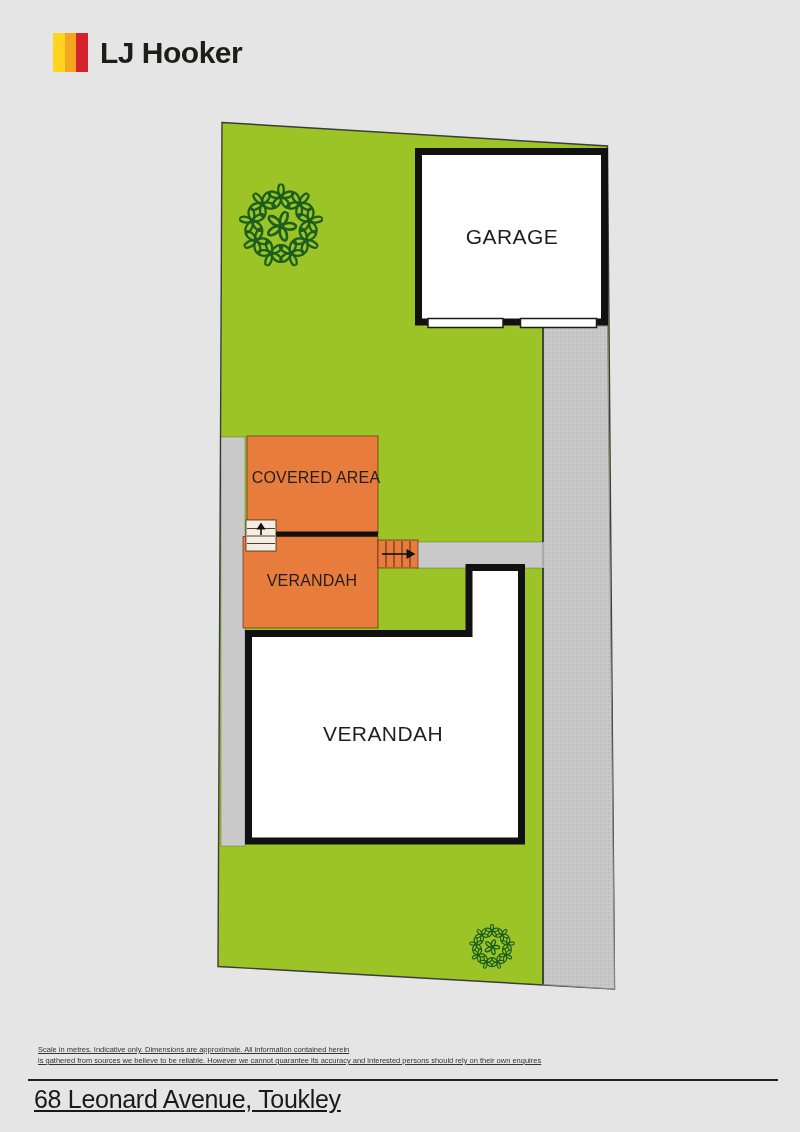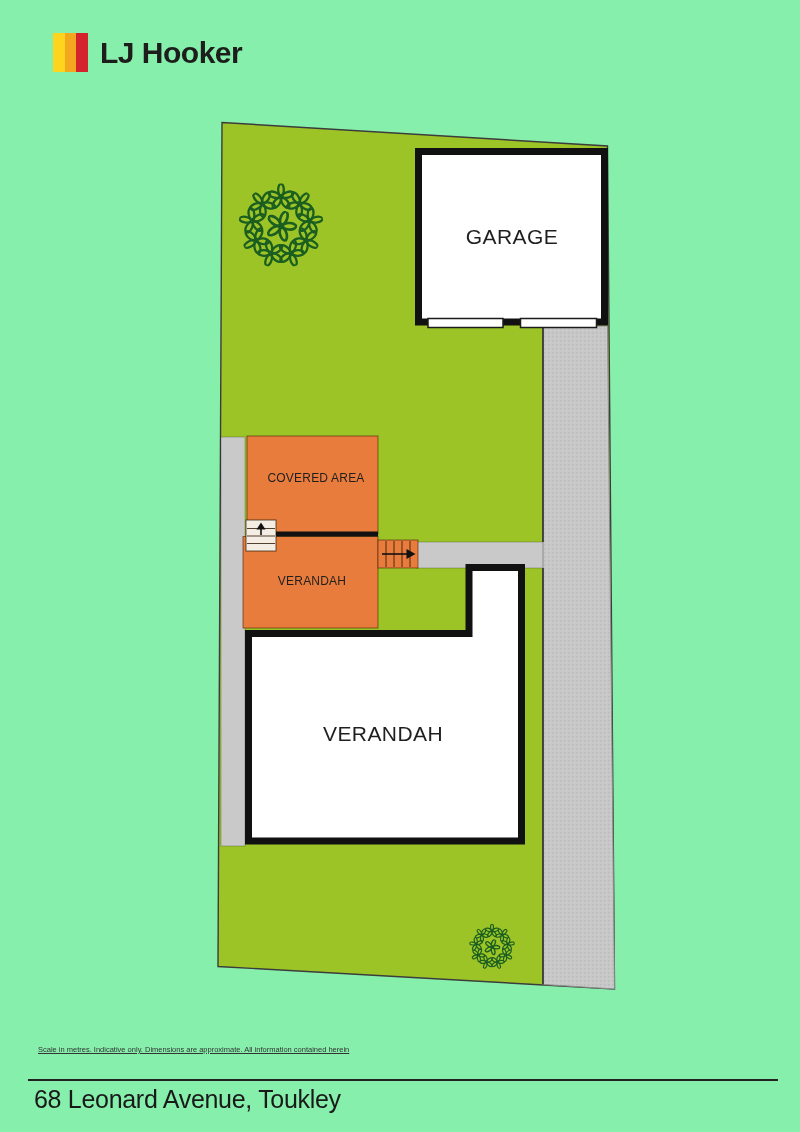--- a/index.html
+++ b/index.html
@@ -1,17 +1,17 @@
 <!DOCTYPE html>
 <html style="--brand-yellow: #FFD41F; --brand-amber: #F2A71F; --brand-red: #D5232E; --ink: #1D1D1B; --grass: #9CC427; --deck: #E87C3D; --paving: #C9C9C9; --driveway: #C7C7C7; --wall: #111111; --plant: #1B5E20;"><head>
 <meta charset="utf-8">
 <style>
   html,body{margin:0;padding:0;background:#ffffff;}
   .page{
-    position:relative;width:800px;height:1132px;background:#86efac;overflow:hidden;
+    position:relative;width:800px;height:1132px;background:#e5e5e5;overflow:hidden;
     font-family:"Liberation Sans", sans-serif;
   }
   
   .logo{position:absolute;left:53px;top:33px;display:flex;align-items:center;}
   .flag{display:flex;width:35px;height:39px;}
   .flag .bar{flex:1 1 0;height:100%;}
   .bar.b1{background:var(--brand-yellow);}
   .bar.b2{background:var(--brand-amber);}
   .bar.b3{background:var(--brand-red);}
   .brand-text{
@@ -19,21 +19,21 @@
     color:var(--ink);line-height:39px;white-space:nowrap;
   }
   
   .plan{position:absolute;left:0;top:0;width:800px;height:976px;padding-left:30px;}
   .plan svg{position:absolute;left:0;top:0;}
   .plan-label{
     position:absolute;transform:translate(-50%,-50%);
     color:#1f1f1f;white-space:nowrap;letter-spacing:0.4px;
   }
   .plan-label.big{font-size:21px;}
-  .plan-label.small{font-size:12px;letter-spacing:0.2px;text-align:right;}
+  .plan-label.small{font-size:16px;letter-spacing:0.2px;text-align:right;}
   
   .grass{fill:var(--grass);stroke:#3c3c3c;stroke-width:1.4;}
   .paving{fill:var(--paving);stroke:rgba(0,0,0,0.28);stroke-width:0.8;}
   .drive{fill:url(#drivetex);stroke:#8a8a8a;stroke-width:1;}
   .bldg{fill:#ffffff;stroke:var(--wall);stroke-width:7;stroke-linejoin:miter;}
   .deck{fill:var(--deck);stroke:rgba(60,20,0,0.55);stroke-width:1;}
   .door{fill:#ffffff;stroke:#1c1c1c;stroke-width:1.5;}
   .divider{stroke:var(--wall);stroke-width:5;}
   .stairbox{fill:#f4ede4;stroke:rgba(40,20,0,0.7);stroke-width:1;}
   .stepline{stroke:rgba(40,20,0,0.8);stroke-width:1;fill:none;}
@@ -41,21 +41,21 @@
   .arrowhead{fill:#111;}
   .arrowline{stroke:#111;stroke-width:1.6;}
   .petal{fill:none;stroke:var(--plant);stroke-width:1.7;}
   .petal-core{fill:var(--plant);}
   
   .disclaimer{
     position:absolute;left:38px;top:1044px;font-size:7.5px;line-height:11px;color:#333;text-decoration:underline;
   }
   .rule{position:absolute;left:28px;top:1079px;width:750px;height:2px;background:#222;}
   .address{
-    position:absolute;left:34px;top:1085px;font-size:25px;letter-spacing:-0.3px;color:#191919;
+    position:absolute;left:34px;top:1085px;font-size:25px;letter-spacing:-0.3px;color:#191919;text-decoration:underline;
   }
 </style>
 </head>
 <body>
 
 <div class="page">
 
   <div class="logo">
     <div class="flag">
       <span class="bar b1"></span>
@@ -151,17 +151,18 @@
       </svg>
 
     <div class="plan-label big" style="left:512px;top:237px;">GARAGE</div>
     <div class="plan-label small" style="left:316px;top:478px;">COVERED AREA</div>
     <div class="plan-label small" style="left:312px;top:581px;">VERANDAH</div>
     <div class="plan-label big" style="left:383px;top:734px;">VERANDAH</div>
   </div>
 
   <div class="disclaimer">
     <div>Scale in metres. Indicative only. Dimensions are approximate. All information contained herein</div>
+    <div>is gathered from sources we believe to be reliable. However we cannot guarantee its accuracy and interested persons should rely on their own enquires</div>
   </div>
   <div class="rule"></div>
   <div class="address">68 Leonard Avenue, Toukley</div>
 
 </div>
 
 </body></html>

